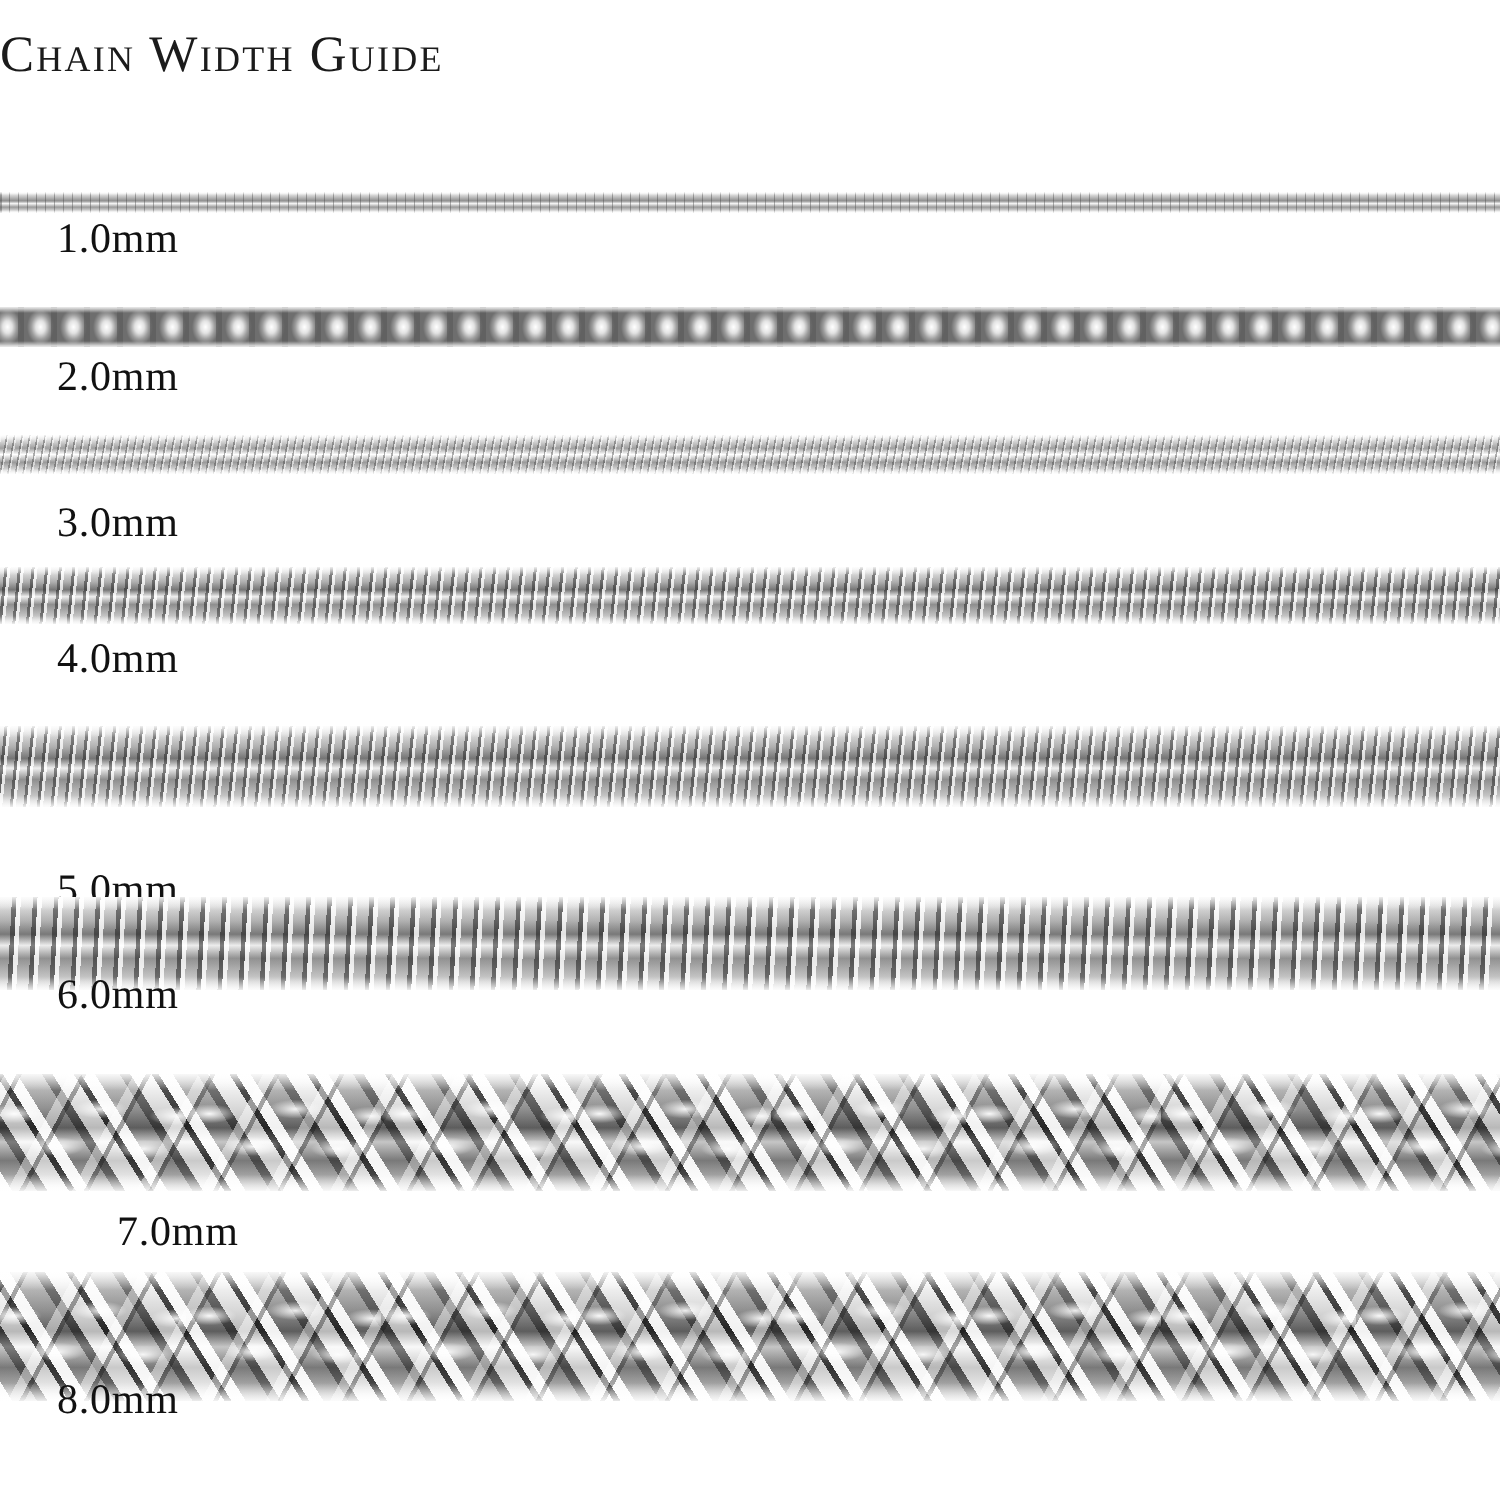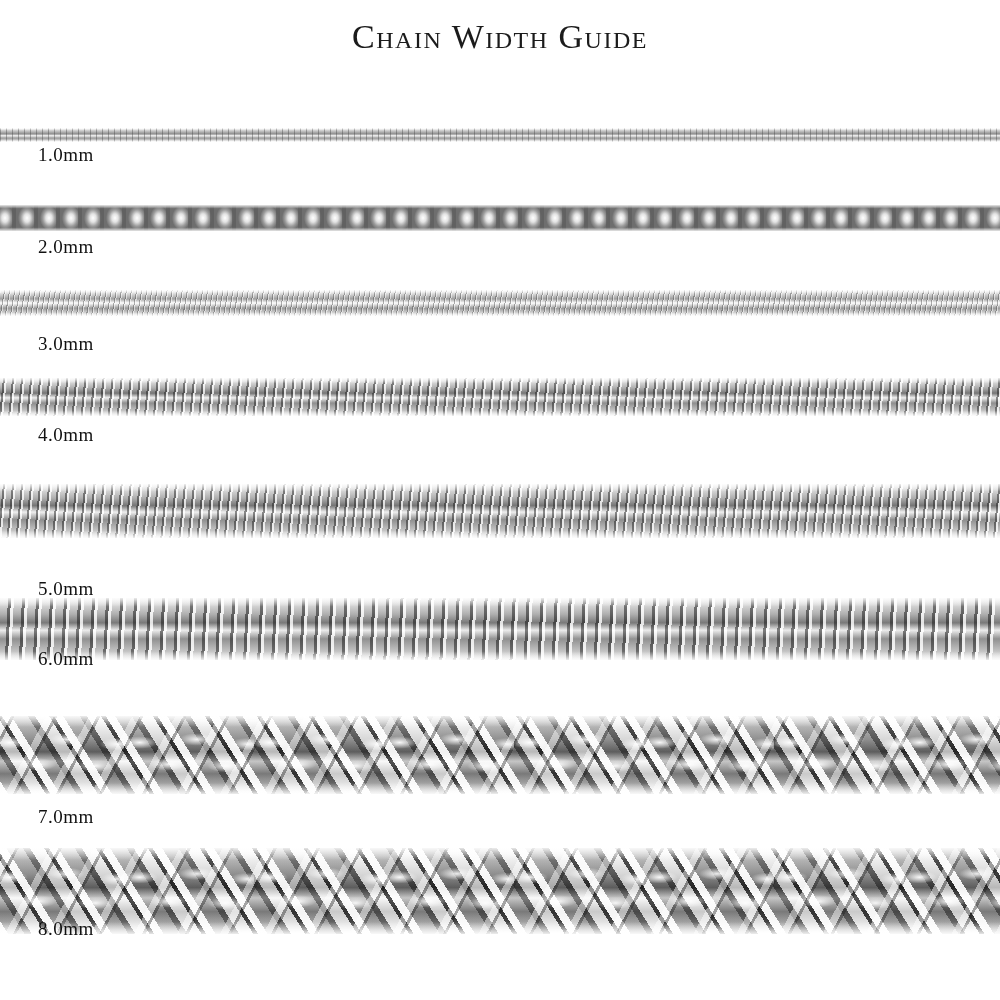--- a/index.html
+++ b/index.html
@@ -13,21 +13,21 @@
     position: relative;
     font-family: "Liberation Serif", serif;
     overflow: hidden;
   }
 
   #page-title {
     position: absolute;
     top: 18px;
     left: 0;
     width: 1000px;
-    text-align: center;
+    text-align: left;
     font-family: "Liberation Serif", serif;
     font-size: 34px;
     letter-spacing: 1.5px;
     color: #1b1b1b;
     font-variant: small-caps;
     white-space: nowrap;
   }
 
   .chain-row {
     position: absolute;
@@ -40,21 +40,21 @@
     left: -6px;
     width: 1012px;
     border-radius: 2px;
     overflow: hidden;
   }
 
   .chain-label {
     position: absolute;
     left: 38px;
     font-family: "Liberation Serif", serif;
-    font-size: 19px;
+    font-size: 28px;
     color: #111111;
     letter-spacing: 0.5px;
     white-space: nowrap;
   }
 
   
   .base-sheen {
     position: absolute;
     inset: 0;
   }
@@ -268,21 +268,21 @@
 </div>
 
 <div class="chain-row">
   <div class="chain-strip" style="top:716px;height:78px;">
     <div class="base-sheen t-rope"></div>
     <div class="tex t-rope-twist-a"></div>
     <div class="tex t-rope-twist-b"></div>
     <div class="tex t-rope-highlights"></div>
     <div class="edge-fade"></div>
   </div>
-  <div class="chain-label" style="top:806px;">7.0mm</div>
+  <div class="chain-label" style="top:806px;margin-left:40px;">7.0mm</div>
 </div>
 
 <div class="chain-row">
   <div class="chain-strip" style="top:848px;height:86px;">
     <div class="base-sheen t-rope"></div>
     <div class="tex t-rope-twist-a"></div>
     <div class="tex t-rope-twist-b"></div>
     <div class="tex t-rope-highlights"></div>
     <div class="edge-fade"></div>
   </div>

